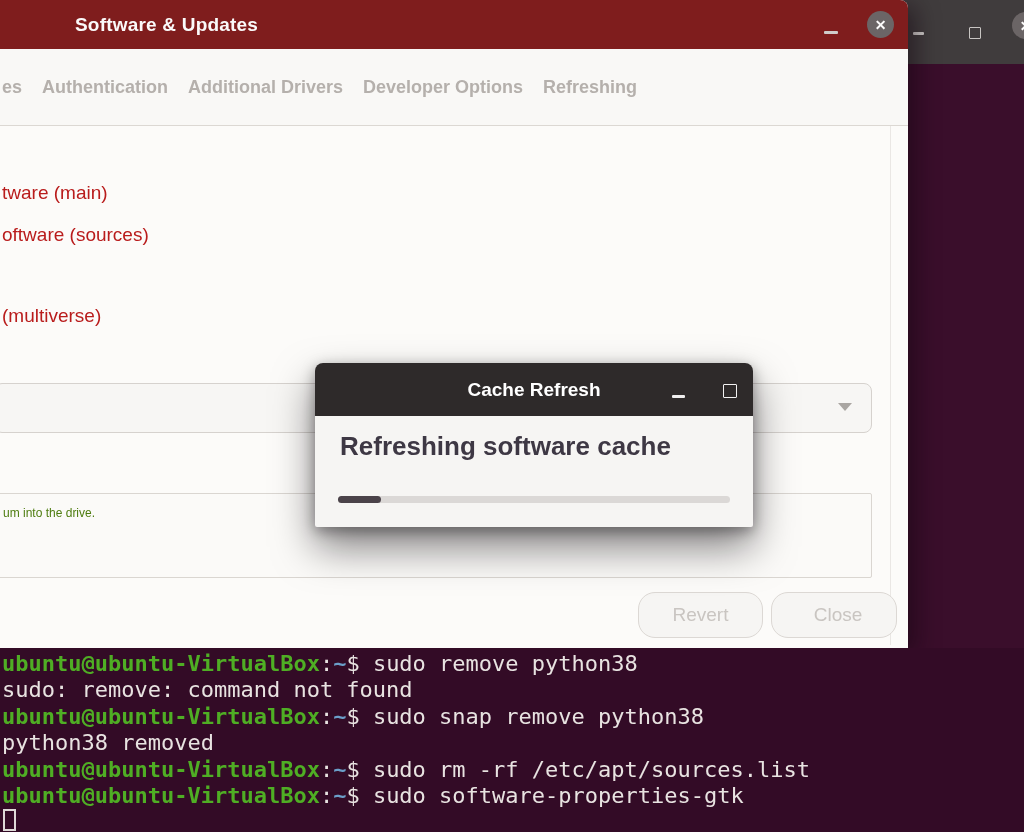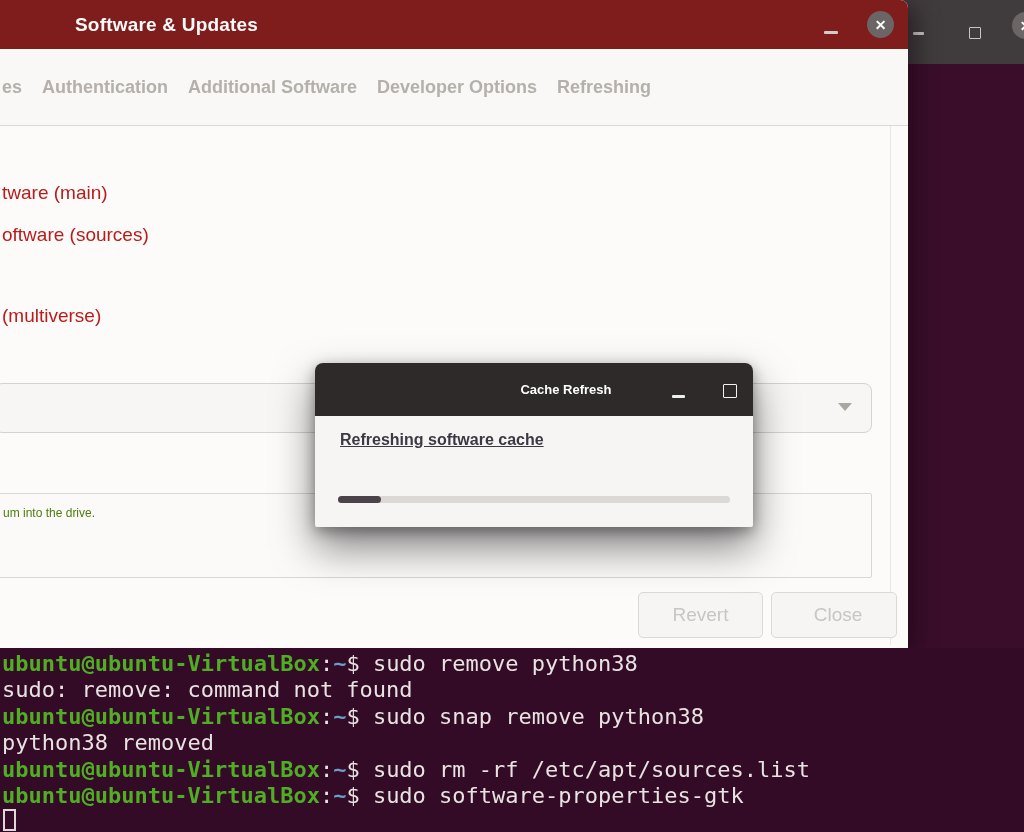--- a/index.html
+++ b/index.html
@@ -37,35 +37,35 @@
   #dropdown-arrow{left:838px;top:403px;width:0;height:0;
                   border-left:7px solid transparent;border-right:7px solid transparent;
                   border-top:8px solid #aaa6a2;}
 
   #cdrom-frame{left:-6px;top:493px;width:878px;height:85px;background:#fbfaf8;
                border:1px solid #dad6d1;border-radius:2px;box-sizing:border-box;}
   #cdrom-text{left:3px;top:506px;color:#4d7c0f;font-size:12px;}
 
   #content-vline{left:890px;top:126px;width:1px;height:519px;background:#eae7e4;}
 
-  .gtk-btn{height:46px;background:#f6f5f3;border:1px solid #dcd8d4;border-radius:5px;
+  .gtk-btn{height:46px;background:#f6f5f3;border:1px solid #dcd8d4;border-radius:17px;
            color:#c9c5c1;font-size:19px;display:flex;align-items:center;justify-content:center;
            box-sizing:border-box;}
   #revert-btn{left:638px;top:592px;width:125px;}
   #close-btn{left:771px;top:592px;width:126px;padding-left:8px;}
 
   
   #dialog{left:315px;top:363px;width:438px;height:164px;border-radius:8px 8px 2px 2px;
           background:#f6f5f3;box-shadow:0 20px 40px rgba(10,5,10,.5),0 4px 14px rgba(10,5,10,.35);}
   #dialog-titlebar{left:0;top:0;width:100%;height:53px;background:#2e2a2a;border-radius:8px 8px 0 0;}
   #dialog-title{left:0;top:0;width:100%;height:53px;display:flex;align-items:center;justify-content:center;
-                color:#ffffff;font-size:13px;font-weight:700;padding-left:32px;}
+                color:#ffffff;font-size:19px;font-weight:700;}
   #dialog-min{left:357px;top:32px;width:13px;background:#efeeee;}
   #dialog-sq{left:408px;top:21px;width:12px;height:12px;border:1.8px solid #f2f1f1;border-radius:1px;}
-  #dialog-message{left:25px;top:68px;color:#3e3844;font-size:16px;font-weight:700;text-decoration:underline;}
+  #dialog-message{left:25px;top:68px;color:#3e3844;font-size:26px;font-weight:700;}
   #progress-track{left:23px;top:133px;width:392px;height:7px;background:#dbd8d6;border-radius:4px;}
   #progress-fill{left:0;top:0;height:7px;background:#4b4349;border-radius:4px;}
 
   
   #terminal{left:0;top:648px;width:1024px;height:184px;background:#330b26;}
   #term-lines{left:2px;top:3px;font-family:"DejaVu Sans Mono",monospace;
               font-size:22px;line-height:26.4px;white-space:pre;}
   .t-green{color:#4fae24;font-weight:bold;}
   .t-blue{color:#6b9fc9;font-weight:bold;}
   .t-white{color:#e8e3e1;}
@@ -86,21 +86,21 @@
   <div class="abs" id="main-window">
     <div class="abs" id="main-titlebar">
       <div class="abs" id="main-title">Software &amp; Updates</div>
       <div class="abs win-dash" id="main-min"></div>
       <div class="abs circle-btn" id="main-close">✕</div>
     </div>
 
     <div class="abs" id="tab-bar">
         <span class="tab">es</span>
         <span class="tab">Authentication</span>
-        <span class="tab">Additional Software</span>
+        <span class="tab">Additional Drivers</span>
         <span class="tab">Developer Options</span>
         <span class="tab">Refreshing</span>
       </div>
 
     <div class="abs chk-frag" style="left:2px;top:182px;">tware (main)</div>
     <div class="abs chk-frag" style="left:2px;top:224px;">oftware (sources)</div>
     <div class="abs chk-frag" style="left:2px;top:305px;">(multiverse)</div>
 
     <div class="abs" id="server-dropdown"></div>
     <div class="abs" id="dropdown-arrow"></div>

